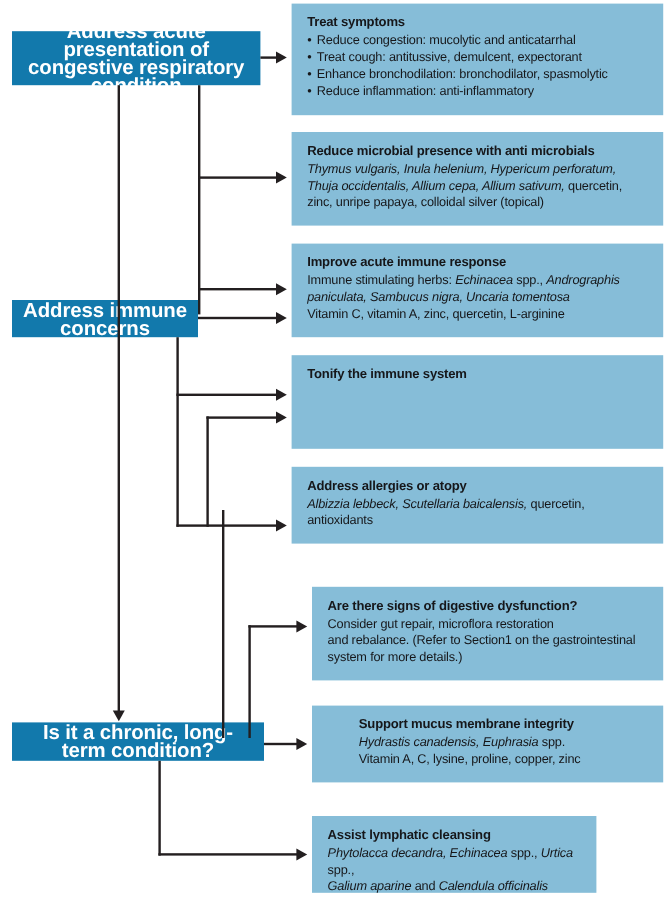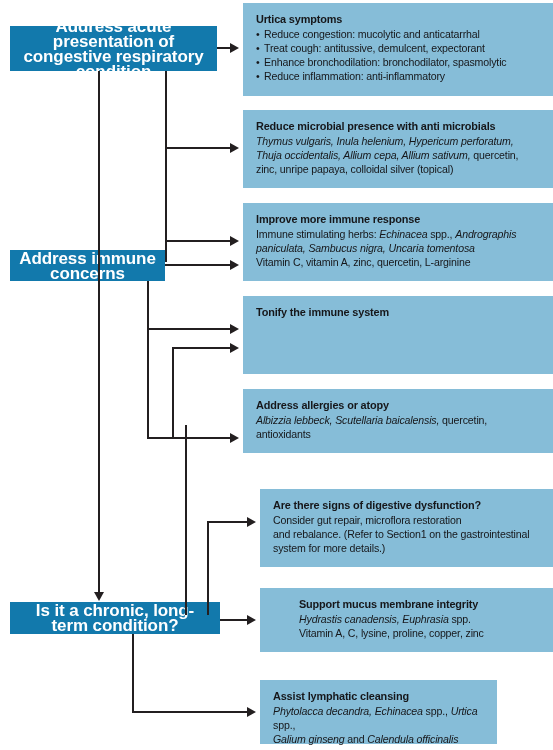--- a/index.html
+++ b/index.html
@@ -96,36 +96,36 @@
 
   <div class="node" style="left:10px;top:250px;width:155px;height:31px;">
     <span class="nlines">Address immune concerns</span>
   </div>
 
   <div class="node" style="left:10px;top:602px;width:210px;height:32px;">
     <span class="nlines">Is it a chronic, long-term condition?</span>
   </div>
 
   <div class="panel" style="left:243px;top:3px;width:310px;height:93px;">
-    <span class="ptitle">Urtica symptoms</span>
+    <span class="ptitle">Treat symptoms</span>
     <ul>
       <li>Reduce congestion: mucolytic and anticatarrhal</li>
       <li>Treat cough: antitussive, demulcent, expectorant</li>
       <li>Enhance bronchodilation: bronchodilator, spasmolytic</li>
       <li>Reduce inflammation: anti-inflammatory</li>
     </ul>
   </div>
 
   <div class="panel" style="left:243px;top:110px;width:310px;height:78px;">
     <span class="ptitle">Reduce microbial presence with anti microbials</span>
     <span class="pbody"><em>Thymus vulgaris, Inula helenium, Hypericum perforatum,<br>Thuja occidentalis, Allium cepa, Allium sativum,</em> quercetin,<br>zinc, unripe papaya, colloidal silver (topical)</span>
   </div>
 
   <div class="panel" style="left:243px;top:203px;width:310px;height:78px;">
-    <span class="ptitle">Improve more immune response</span>
+    <span class="ptitle">Improve acute immune response</span>
     <span class="pbody">Immune stimulating herbs: <em>Echinacea</em> spp., <em>Andrographis<br>paniculata, Sambucus nigra, Uncaria tomentosa</em><br>Vitamin C, vitamin A, zinc, quercetin, L-arginine</span>
   </div>
 
   <div class="panel" style="left:243px;top:296px;width:310px;height:78px;">
     <span class="ptitle">Tonify the immune system</span>
   </div>
 
   <div class="panel" style="left:243px;top:389px;width:310px;height:64px;">
     <span class="ptitle">Address allergies or atopy</span>
     <span class="pbody"><em>Albizzia lebbeck, Scutellaria baicalensis,</em> quercetin,<br>antioxidants</span>
@@ -136,21 +136,21 @@
     <span class="pbody">Consider gut repair, microflora restoration<br>and rebalance. (Refer to Section1 on the gastrointestinal<br>system for more details.)</span>
   </div>
 
   <div class="panel" style="left:260px;top:588px;width:293px;height:64px;padding-left:39px;">
     <span class="ptitle">Support mucus membrane integrity</span>
     <span class="pbody"><em>Hydrastis canadensis, Euphrasia</em> spp.<br>Vitamin A, C, lysine, proline, copper, zinc</span>
   </div>
 
   <div class="panel" style="left:260px;top:680px;width:237px;height:64px;">
     <span class="ptitle">Assist lymphatic cleansing</span>
-    <span class="pbody"><em>Phytolacca decandra, Echinacea</em> spp., <em>Urtica</em> spp.,<br><em>Galium ginseng</em> and <em>Calendula officinalis</em></span>
+    <span class="pbody"><em>Phytolacca decandra, Echinacea</em> spp., <em>Urtica</em> spp.,<br><em>Galium aparine</em> and <em>Calendula officinalis</em></span>
   </div>
 
   <div class="hline" style="left:217px;top:47px;width:17px;"></div>
   <div class="arrowR" style="left:230px;top:43px;"></div>
 
   <div class="vline" style="left:98px;top:71px;height:524px;"></div>
   <div class="arrowD" style="left:94px;top:592px;"></div>
 
   <div class="vline" style="left:165px;top:71px;height:191px;"></div>
 

